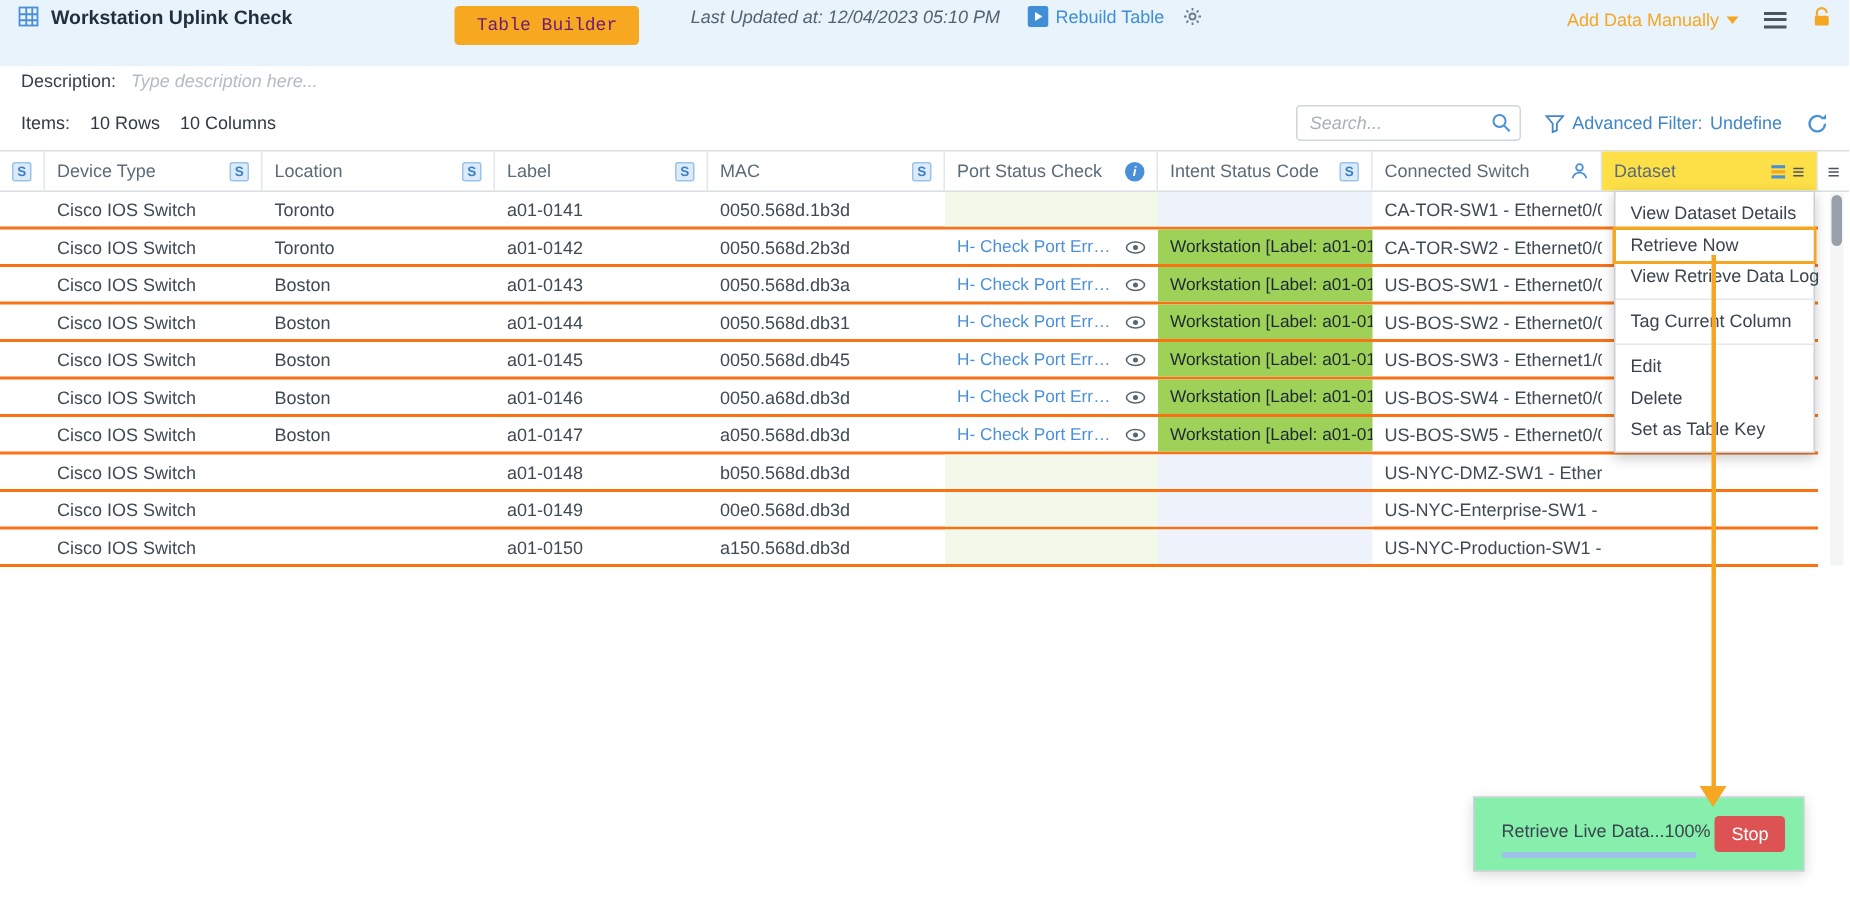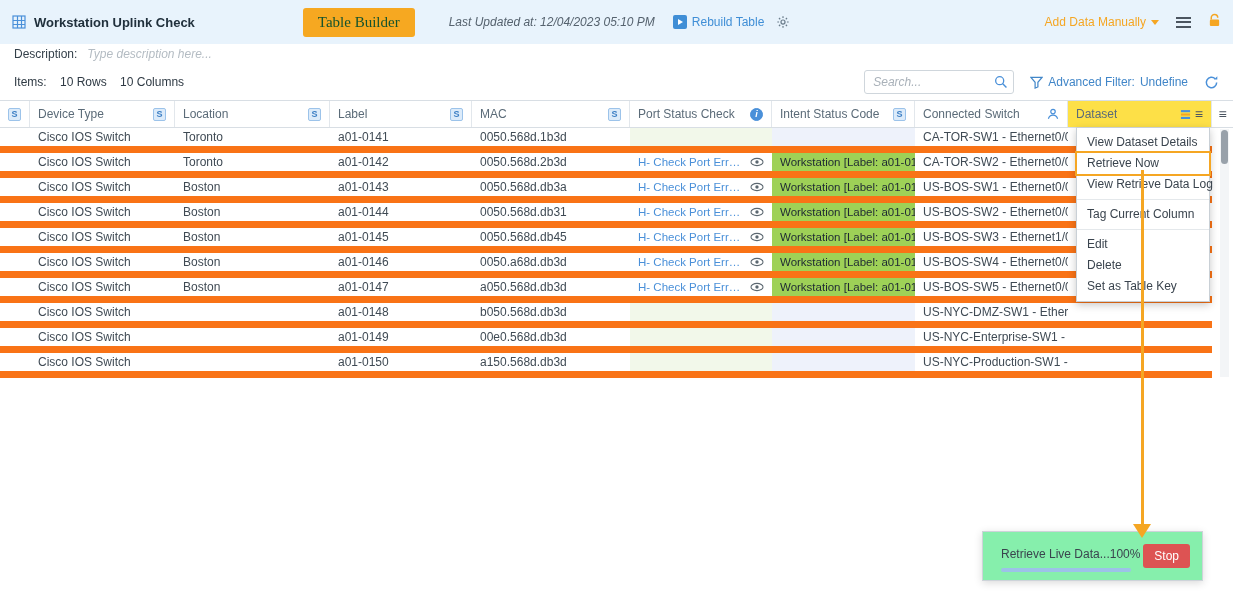--- a/index.html
+++ b/index.html
@@ -2,25 +2,25 @@
 <html><head>
 <meta charset="utf-8">
 <style>
   *{box-sizing:border-box;margin:0;padding:0}
   html,body{background:#fff}
   .app{position:relative;width:1233px;height:608px;overflow:hidden;background:#fff;
        font-family:"Liberation Sans",sans-serif;color:#3f4a54;font-size:12px}
 
   
   .topbar{position:absolute;top:0;left:0;width:100%;height:44px;background:#e8f3fc;
-          display:flex;align-items:center;padding:18px 12px}
+          display:flex;align-items:flex-start;padding:4px 12px}
   .grid-icon{display:inline-flex;margin-right:8px}
   .tb-title{font-weight:bold;font-size:13px;color:#20303c}
-  .builder-btn{margin-left:108px;background:#f6a821;color:#14532d;border:none;border-radius:3px;
-               padding:6px 15px;font-size:15px;font-family:Liberation Serif, serif;cursor:pointer}
+  .builder-btn{margin-left:108px;background:#f6a821;color:#701a75;border:none;border-radius:3px;
+               padding:6px 15px;font-size:12px;font-family:Liberation Mono, monospace;cursor:pointer}
   .tb-updated{margin-left:34px;font-style:italic;color:#55626e;font-size:12px}
   .tb-rebuild{margin-left:18px;display:inline-flex;align-items:center;gap:5px;color:#3f8ed6;cursor:pointer}
   .gear{margin-left:12px;display:inline-flex;cursor:pointer}
   .tb-right{margin-left:auto;display:inline-flex;align-items:center;gap:17px}
   .add-data{color:#f5a623;display:inline-flex;align-items:center;gap:5px;cursor:pointer}
   .chev{width:0;height:0;border-left:4px solid transparent;border-right:4px solid transparent;
         border-top:5px solid #f5a623;display:inline-block}
   .burger{width:15px;height:11px;border-top:2px solid #4b5560;border-bottom:2px solid #4b5560;
           position:relative;cursor:pointer}
   .burger::after{content:"";position:absolute;left:0;top:2.5px;width:100%;height:2px;background:#4b5560}
@@ -56,21 +56,21 @@
   .hlabel{white-space:nowrap;overflow:hidden}
   .hicons{display:inline-flex;align-items:center;gap:4px}
   .hgutter{flex:1;display:flex;align-items:center;justify-content:center}
   .hmenu,.hmenu2{font-size:14px;font-weight:bold;color:#4b5560;cursor:pointer;line-height:1}
   .ticon{width:13px;height:13px;border:1px solid #9cc3ea;background:#dcebfa;color:#3d7fc4;
          border-radius:2px;font-size:9px;font-weight:bold;display:inline-flex;align-items:center;
          justify-content:center;line-height:1}
   .ticon.tinfo{background:#4a90d9;border-color:#4a90d9;color:#fff;border-radius:50%;font-style:italic}
 
   .tbody{position:absolute;top:128px;left:0;width:1212px}
-  .trow{display:flex;height:25px;border-bottom:7px solid #f97316;cursor:pointer}
+  .trow{display:flex;height:25px;border-bottom:2px solid #f97316;cursor:pointer}
   .tcell{padding:0 8px;display:flex;align-items:center;white-space:nowrap;overflow:hidden;
          font-size:12px;color:#3f4a54;flex-shrink:0}
   .c-sel{width:30px}.c-device_type{width:145px}.c-location{width:155px}.c-label{width:142px}
   .c-mac{width:158px}.c-port_status{width:142px}.c-intent_status{width:143px}
   .c-connected_switch{width:153px}.c-dataset{width:144px}
   .tcell.green{background:#9ed157;color:#1e2833;font-size:11.5px}
   .tcell.empty-green{background:#f2f8ea}
   .tcell.empty-blue{background:#eef2fb}
   .plink{color:#4a90d9;font-size:11.5px;flex:1;min-width:0;overflow:hidden;text-overflow:ellipsis;
          white-space:nowrap;text-decoration:none;cursor:pointer}

